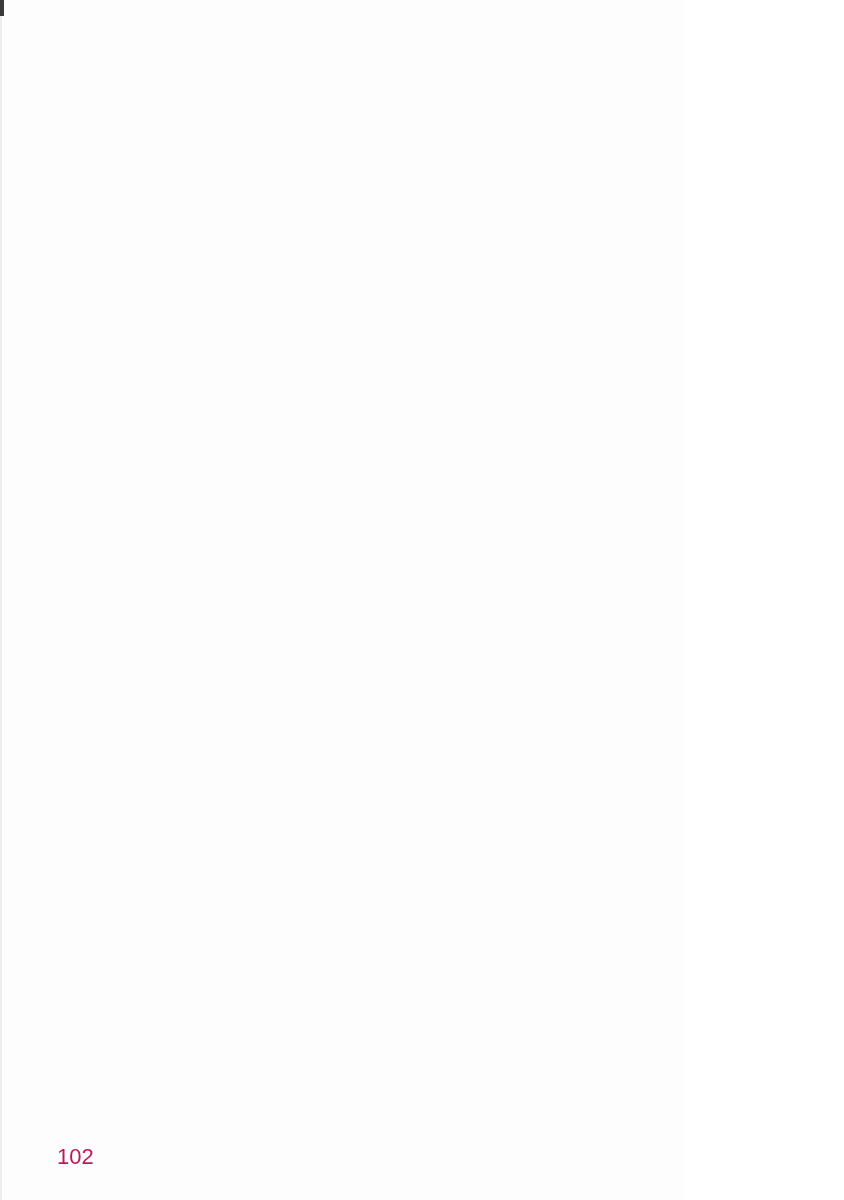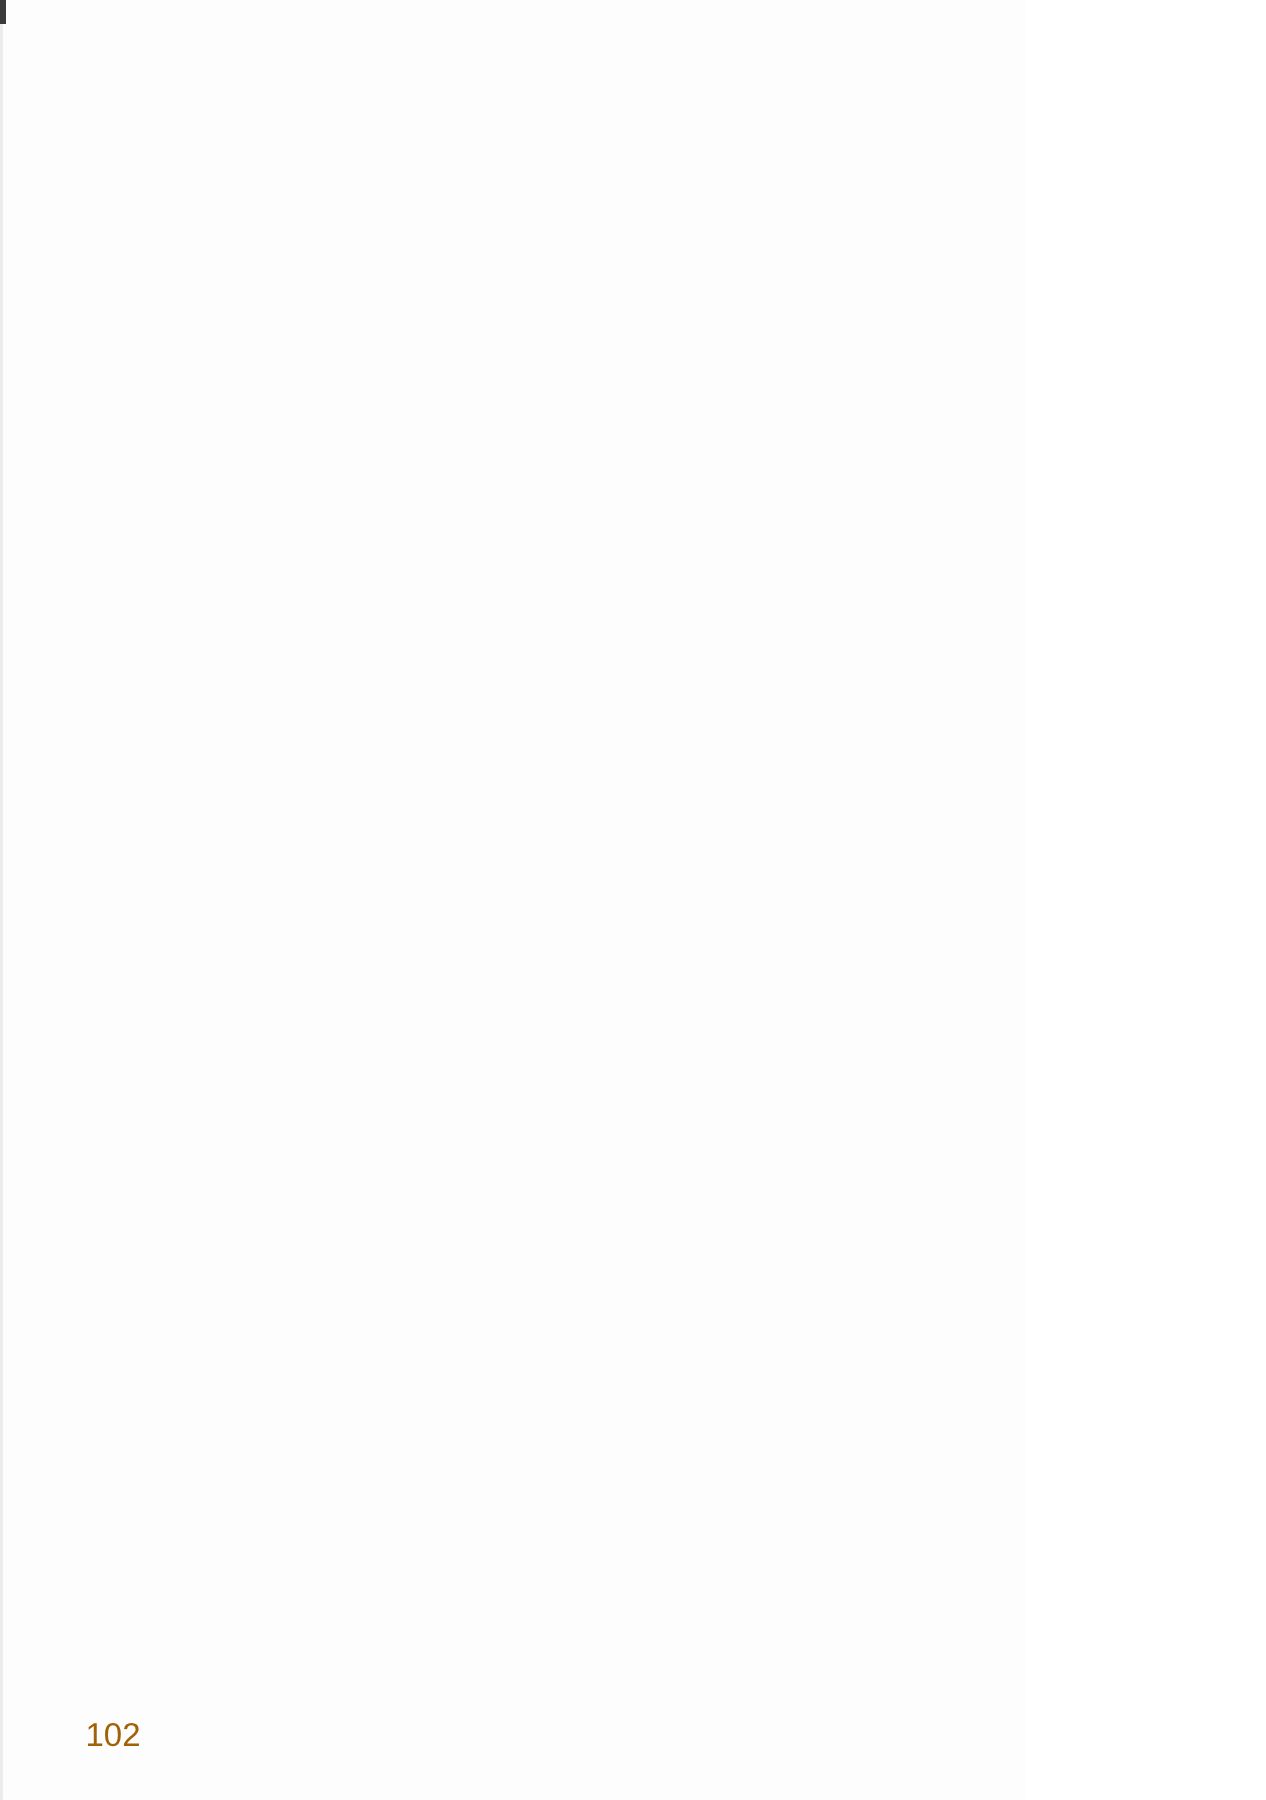--- a/index.html
+++ b/index.html
@@ -2,21 +2,21 @@
 <html><head>
 <meta charset="utf-8">
 <style>
   * { margin: 0; padding: 0; box-sizing: border-box; }
   html, body { background: #ffffff; }
   .page {
     position: relative;
     width: 684px;
     height: 1200px;
     background: #fdfdfd;
-    color: #a16207;
+    color: #be185d;
     font-family: "Liberation Sans", sans-serif;
     overflow: hidden;
     text-decoration: underline;
   }
   
   .pagenum {
     position: absolute;
     left: 57px;
     top: 1144px;
     font-size: 22px;

